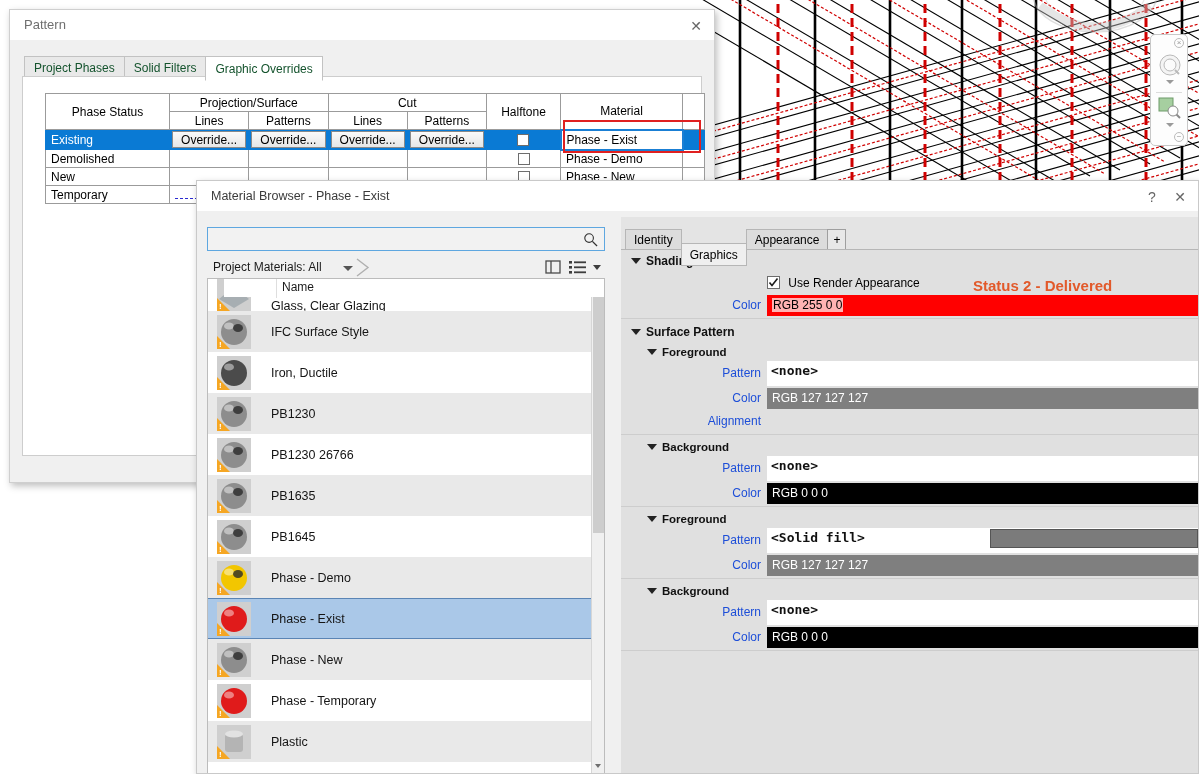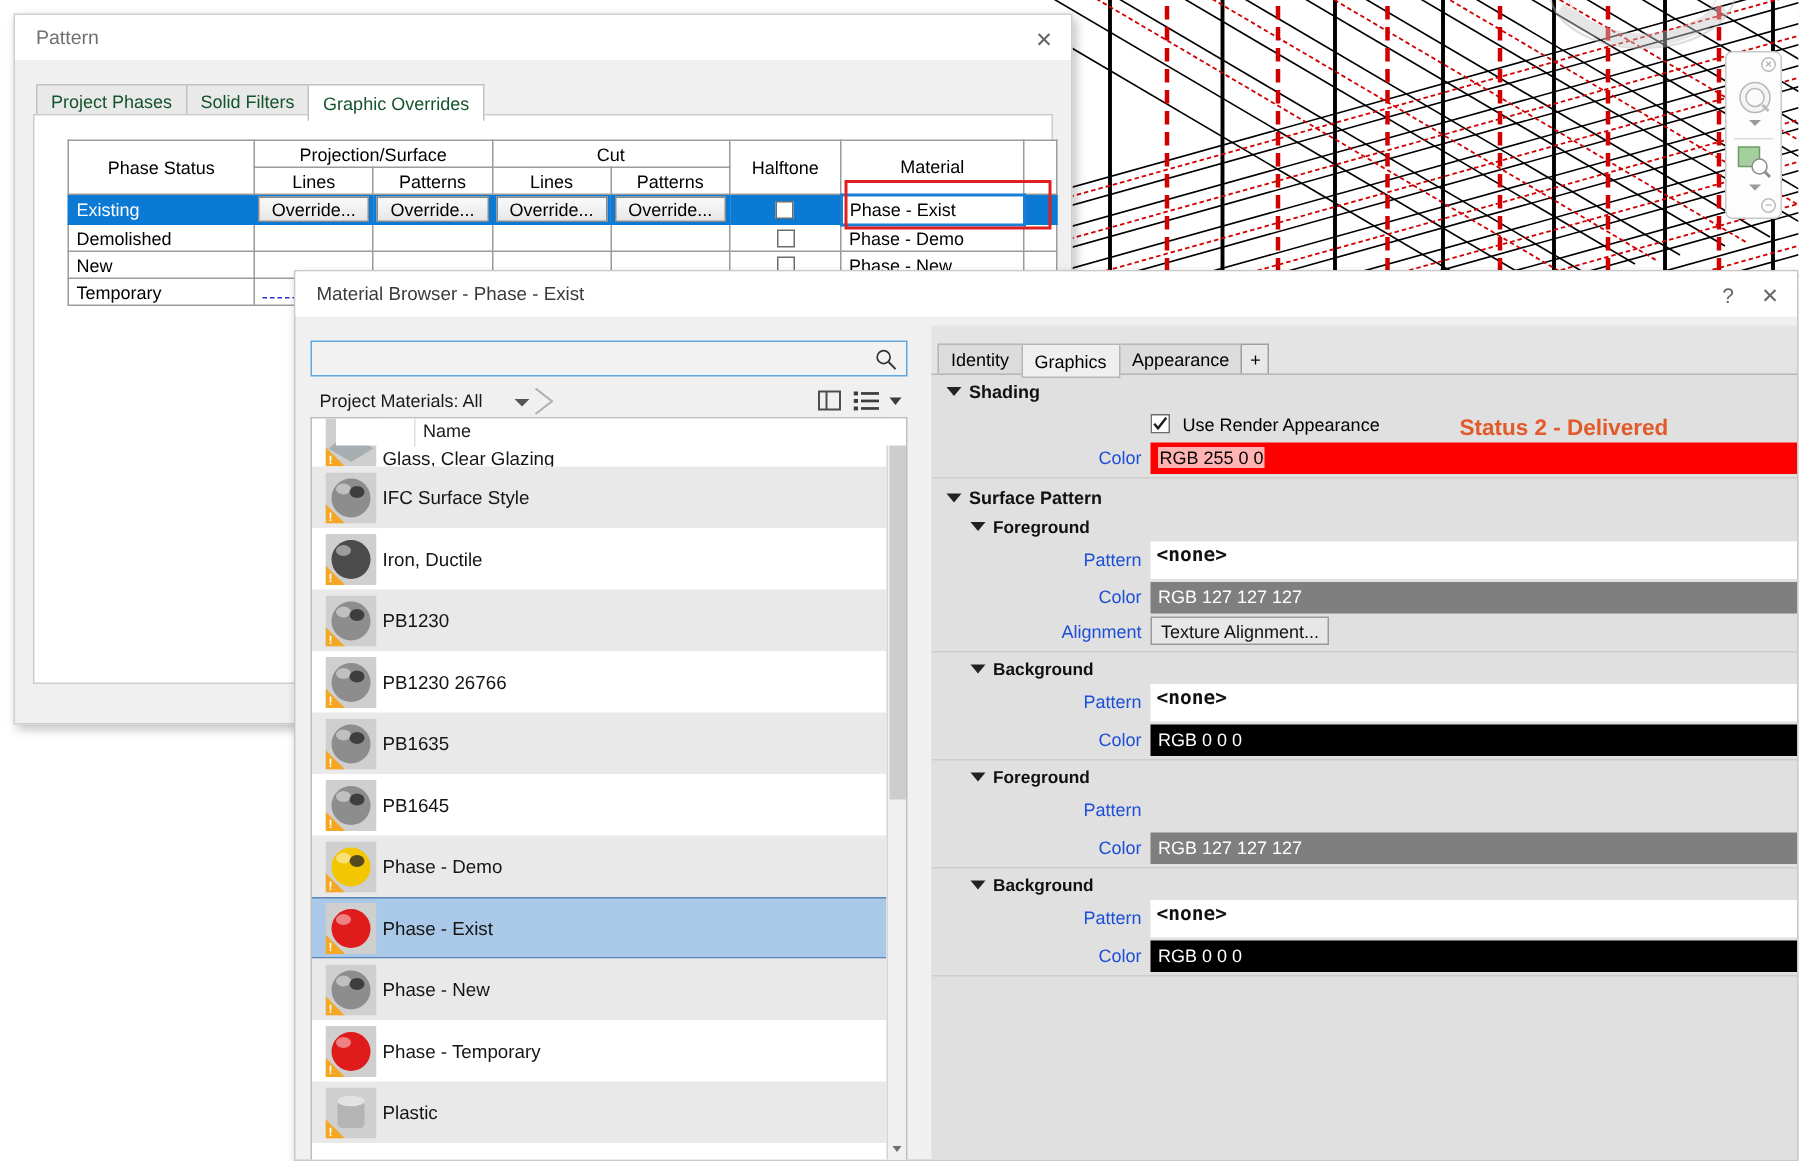--- a/index.html
+++ b/index.html
@@ -107,41 +107,41 @@
              background:#ffffff; border:1px solid #bcbcbc; border-bottom:none; overflow:hidden; }
   #mb-list-header { position:absolute; left:16px; top:0; width:100%; height:18px;
                     background:#fff; z-index:3; }
   #mb-list-header .hdr-name { position:absolute; left:58px; top:1px; font-size:12px; color:#1a1a1a; }
   #mb-list-header .hdr-sep  { position:absolute; left:52px; top:0; bottom:-1px; width:1px; background:#dedede; }
   #mb-rows { position:absolute; left:0; top:0; right:13px; bottom:0; }
   .mrow { position:relative; height:41px; background:#ffffff; display:flex; align-items:center; }
   .mrow.alt { background:#e9e9e9; }
   .mrow.sel { background:#aac8e8; box-shadow:inset 0 1px 0 #5b85b5, inset 0 -1px 0 #5b85b5; }
   .mrow .swatchwrap { position:relative; width:34px; height:34px; margin-left:9px; flex:0 0 34px; }
-  .mrow .mname { margin-left:4px; font-size:12.5px; color:#151515; }
+  .mrow .mname { margin-left:20px; font-size:12.5px; color:#151515; }
   .sw { width:34px; height:34px; display:block; }
   .warnbadge { position:absolute; left:0; bottom:0; width:13px; height:13px; overflow:hidden; }
   .warnbadge i { position:absolute; left:0; bottom:0; width:0; height:0;
                  border-left:13px solid #f5a623; border-top:13px solid transparent; }
   .warnbadge b { position:absolute; left:2px; bottom:0px; font-size:8px; color:#fff;
                  font-weight:bold; font-style:normal; line-height:9px; }
   #mb-scroll { position:absolute; right:0; top:0; width:13px; bottom:0; background:#f0f0f0;
                border-left:1px solid #d6d6d6; }
   .sb-arrow { position:absolute; left:0; width:13px; height:14px; background:#f0f0f0; }
   .sb-arrow .tri { position:absolute; left:3px; width:0;height:0;
                    border-left:3.5px solid transparent;border-right:3.5px solid transparent; }
   #sb-thumb { position:absolute; left:1px; width:11px; top:14px; height:240px;
               background:#cdcdcd; }
 
   
   #mb-right { position:absolute; left:424px; top:36px; right:0; bottom:0; background:#e4e4e4; }
   #mb-tabs { position:absolute; left:4px; top:10px; height:22px; }
   .mtab { display:inline-block; height:21px; padding:0 8px; line-height:20px; font-size:12px;
           border:1px solid #b6b6b6; background:#dcdcdc; margin-right:-1px; vertical-align:bottom; }
-  .mtab.active { background:#efefef; height:23px; line-height:22px; position:relative; top:2px; z-index:2;}
+  .mtab.active { background:#efefef; height:23px; line-height:22px; position:relative; top:16px; z-index:2;}
   .mtab.plus { padding:0 5px; background:#e8e8e8; border:1px solid #9f9f9f; }
   #mb-panel { position:absolute; left:0; top:32px; right:0; bottom:0; background:#e0e0e0;
               border-top:1px solid #b6b6b6; overflow:hidden; }
 
   .sec-head { font-size:12px; font-weight:bold; color:#111; padding:4px 0 3px 10px; }
   .sec-head.lvl2 { padding-left:26px; font-size:11.5px; }
   .tri-d { display:inline-block; width:0;height:0;border-left:5px solid transparent;
            border-right:5px solid transparent;border-top:6px solid #222; margin-right:5px;
            vertical-align:middle; position:relative; top:-1px; }
   .divider { height:1px; background:#cdcdcd; margin:2px 0; }
@@ -665,23 +665,20 @@
       <div class="frow">
         <span class="lab">Color</span>
         <span class="fld">
           <span class="colorbar" id="surf-fg-colorbar" style="display:block;background:#7f7f7f">
             <span class="ctxt" style="color:#fff">RGB 127 127 127</span>
           </span>
         </span>
       </div>
       <div class="frow">
         <span class="lab">Alignment</span>
-        <span class="fld">
-          <span class="btn-small">Texture Alignment...</span>
-        </span>
       </div>
 
       <div class="divider"></div>
 
       <div class="sec-head lvl2">
         <span class="tri-d"></span><span>Background</span>
       </div>
       <div class="frow" style="height:25px">
         <span class="lab" style="top:5px">Pattern</span>
         <span class="fld" style="height:25px">
@@ -699,20 +696,26 @@
         </span>
       </div>
 
       <div class="divider"></div>
 
       <div class="sec-head lvl2">
         <span class="tri-d"></span><span>Foreground</span>
       </div>
       <div class="frow" style="height:25px">
         <span class="lab" style="top:5px">Pattern</span>
+        <span class="fld" style="height:25px">
+          <span class="valbox-white" style="display:block">
+            <span class="vtxt">&lt;Solid fill&gt;</span>
+            <span class="solid-swatch" id="cut-solid-swatch" style="background: rgb(123, 123, 123);"></span>
+          </span>
+        </span>
       </div>
       <div class="frow">
         <span class="lab">Color</span>
         <span class="fld">
           <span class="colorbar" id="cut-fg-colorbar" style="display:block;background:#7f7f7f">
             <span class="ctxt" style="color:#fff">RGB 127 127 127</span>
           </span>
         </span>
       </div>
 

